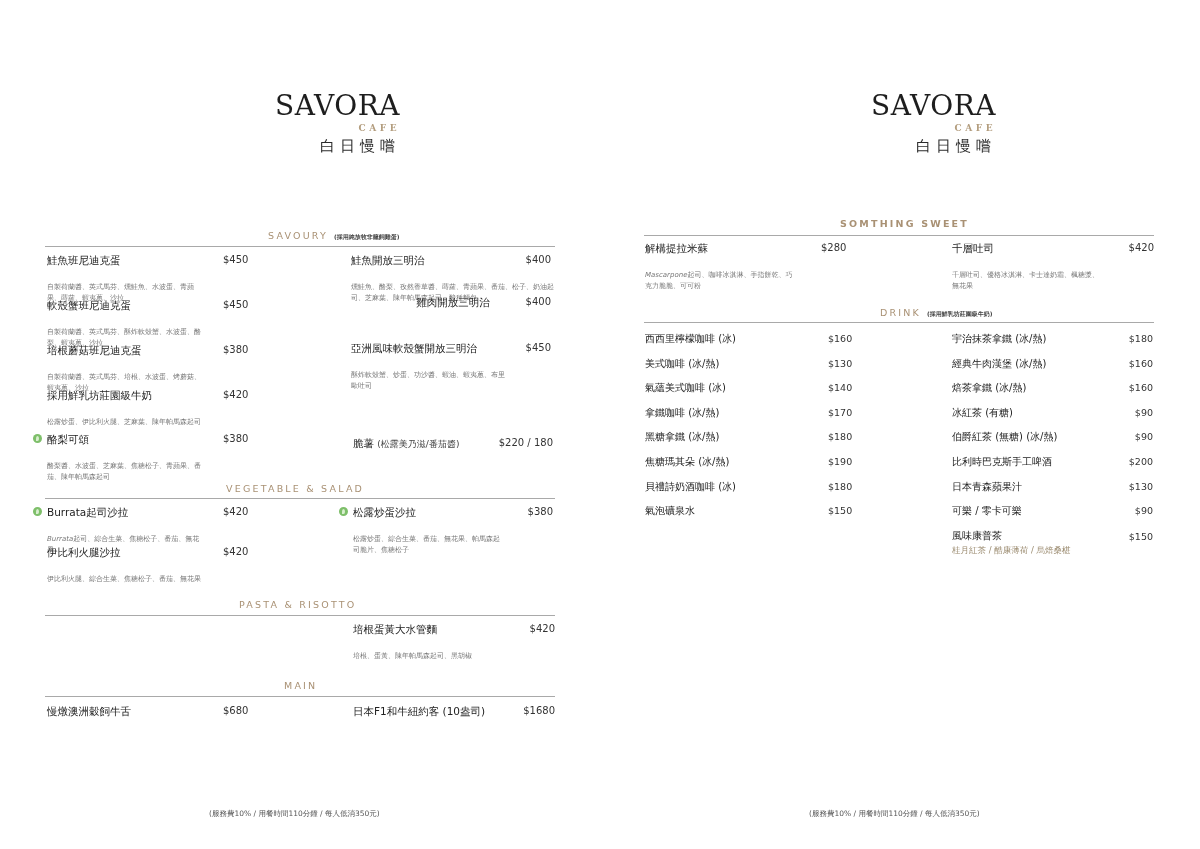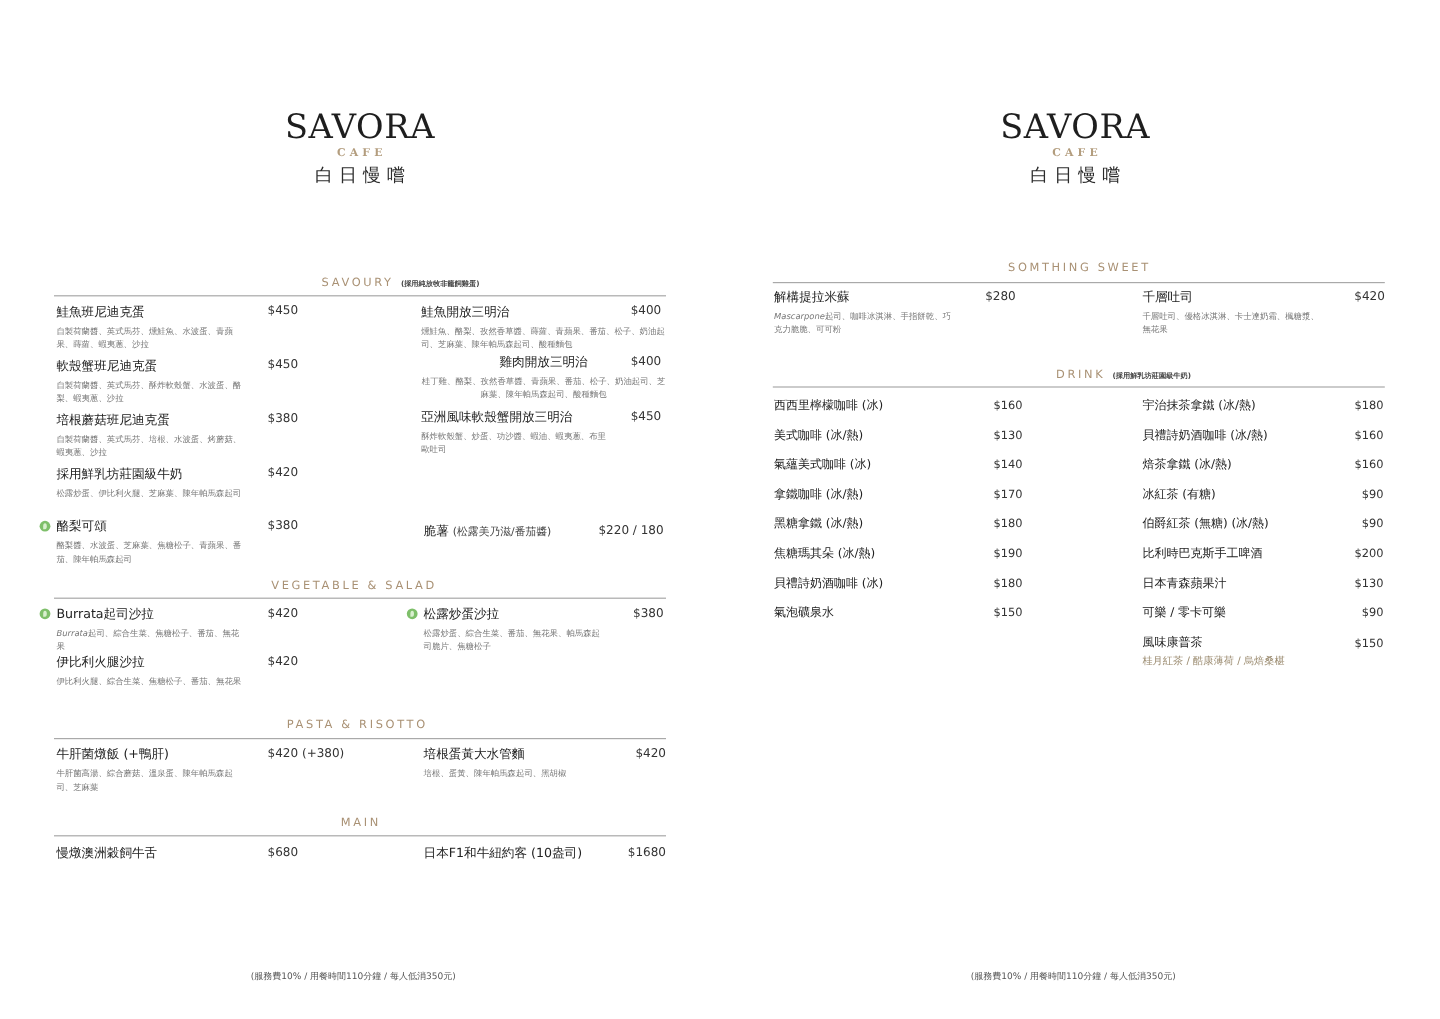--- a/index.html
+++ b/index.html
@@ -3,36 +3,36 @@
 <meta charset="utf-8">
 <style>
   * { margin: 0; padding: 0; box-sizing: border-box; }
   html, body { width: 1200px; height: 849px; background: #ffffff; overflow: hidden; }
   body { font-family: "DejaVu Sans", "Liberation Sans", sans-serif; color: #2b2b2b; position: relative; }
 
   .page { position: absolute; top: 0; height: 849px; }
   .page-left { left: 0; width: 600px; }
   .page-right { left: 600px; width: 600px; }
 
-  .brand { position: absolute; top: 90px; width: 200px; text-align: center; }
+  .brand { position: absolute; top: 90px; width: 200px; text-align: right; }
   .page-left .brand { left: 200px; }
   .page-right .brand { left: 196px; }
   .brand-name { font-family: "DejaVu Serif", "Liberation Serif", serif; font-size: 28px; letter-spacing: 0.5px; color: #1e1e1e; line-height: 32px; font-weight: normal; }
   .brand-sub { font-family: "DejaVu Serif", "Liberation Serif", serif; font-size: 9px; font-weight: bold; color: #b39d7e; letter-spacing: 3.5px; margin-top: 0px; line-height: 12px; padding-left: 3px; }
   .brand-cn { font-size: 15px; letter-spacing: 5px; color: #2b2b2b; margin-top: 2px; line-height: 20px; padding-left: 5px; }
 
   .section-head { position: absolute; text-align: center; font-size: 9.5px; letter-spacing: 2.2px; color: #a99174; white-space: nowrap; }
   .section-head .note { font-size: 6px; letter-spacing: 0; color: #444; margin-left: 6px; font-weight: bold; }
   .rule { position: absolute; height: 1px; background: #a9a9a9; }
 
   .item { position: absolute; }
   .item-name { font-size: 10.5px; color: #222; white-space: nowrap; line-height: 14px; }
   .item-name .sub { font-size: 9px; color: #444; }
   .item-price { position: absolute; top: 0; font-size: 10px; color: #333; white-space: nowrap; line-height: 14px; }
-  .item-desc { font-size: 7px; color: #777; line-height: 11px; margin-top: 4px; }
+  .item-desc { font-size: 7px; color: #777; line-height: 11px; margin-top: 15px; }
   .item-desc i { font-style: italic; }
   .leaf { position: absolute; left: -14px; top: 2px; width: 9px; height: 9px; border-radius: 50%; background: #7ebf6a; }
   .leaf::after { content: ""; position: absolute; left: 3px; top: 2px; width: 3px; height: 5px; background: #d9efcf; border-radius: 50% 50% 50% 0; }
 
   .drink-name { position: absolute; font-size: 10px; color: #222; white-space: nowrap; line-height: 14px; }
   .drink-price { position: absolute; font-size: 9.5px; color: #333; white-space: nowrap; line-height: 14px; }
   .drink-sub { position: absolute; font-size: 8.5px; color: #9a8a6e; white-space: nowrap; }
 
   .footer { position: absolute; top: 809px; font-size: 7.5px; color: #555; white-space: nowrap; }
 </style>
@@ -79,21 +79,20 @@
   </div>
 
   <div class="item" style="left:351px; top:253px; width:204px;">
     <div class="item-name">鮭魚開放三明治</div>
     <div class="item-price" style="right:4px;">$400</div>
     <div class="item-desc" style="width:204px;">燻鮭魚、酪梨、孜然香草醬、蒔蘿、青蘋果、番茄、松子、奶油起司、芝麻葉、陳年帕馬森起司、酸種麵包</div>
   </div>
   <div class="item" style="left:351px; top:295px; width:204px;text-align:center;">
     <div class="item-name">雞肉開放三明治</div>
     <div class="item-price" style="right:4px;">$400</div>
-    <div class="item-desc" style="width:204px;">桂丁雞、酪梨、孜然香草醬、青蘋果、番茄、松子、奶油起司、芝麻葉、陳年帕馬森起司、酸種麵包</div>
   </div>
   <div class="item" style="left:351px; top:341px; width:204px;">
     <div class="item-name">亞洲風味軟殼蟹開放三明治</div>
     <div class="item-price" style="right:4px;">$450</div>
     <div class="item-desc" style="width:160px;">酥炸軟殼蟹、炒蛋、功沙醬、蝦油、蝦夷蔥、布里歐吐司</div>
   </div>
   <div class="item" style="left:353px; top:436px; width:202px;">
     <div class="item-name"><span>脆薯</span> <span class="sub">(松露美乃滋/番茄醬)</span></div>
     <div class="item-price" style="right:2px;">$220 / 180</div>
   </div>
@@ -115,25 +114,20 @@
   <div class="item" style="left:353px; top:505px; width:202px;">
     <span class="leaf"></span>
     <div class="item-name">松露炒蛋沙拉</div>
     <div class="item-price" style="right:2px;">$380</div>
     <div class="item-desc" style="width:150px;">松露炒蛋、綜合生菜、番茄、無花果、帕馬森起司脆片、焦糖松子</div>
   </div>
 
   <div class="section-head" style="left:239px; top:599px;">PASTA &amp; RISOTTO</div>
   <div class="rule" style="left:45px; top:615px; width:510px;"></div>
 
-  <div class="item" style="left:47px; top:622px; width:240px;">
-    <div class="item-name">牛肝菌燉飯 (+鴨肝)</div>
-    <div class="item-price" style="left:176px;">$420 (+380)</div>
-    <div class="item-desc" style="width:155px;">牛肝菌高湯、綜合蘑菇、溫泉蛋、陳年帕馬森起司、芝麻葉</div>
-  </div>
   <div class="item" style="left:353px; top:622px; width:202px;">
     <div class="item-name">培根蛋黃大水管麵</div>
     <div class="item-price" style="right:0px;">$420</div>
     <div class="item-desc" style="width:160px;">培根、蛋黃、陳年帕馬森起司、黑胡椒</div>
   </div>
 
   <div class="section-head" style="left:284px; top:680px;">MAIN</div>
   <div class="rule" style="left:45px; top:696px; width:510px;"></div>
 
   <div class="item" style="left:47px; top:704px; width:240px;">
@@ -148,21 +142,21 @@
   <div class="footer" style="left:209px;">(服務費10% / 用餐時間110分鐘 / 每人低消350元)</div>
 </div>
 
 <div class="page page-right">
   <div class="brand">
     <div class="brand-name">SAVORA</div>
     <div class="brand-sub">CAFE</div>
     <div class="brand-cn">白日慢嚐</div>
   </div>
 
-  <div class="section-head" style="left:240px; top:218px;">SOMTHING SWEET</div>
+  <div class="section-head" style="left:240px; top:218px;font-weight:bold;">SOMTHING SWEET</div>
   <div class="rule" style="left:44px; top:235px; width:510px;"></div>
 
   <div class="item" style="left:45px; top:241px; width:240px;">
     <div class="item-name">解構提拉米蘇</div>
     <div class="item-price" style="left:176px;">$280</div>
     <div class="item-desc" style="width:150px;"><i>Mascarpone</i><span>起司、咖啡冰淇淋、手指餅乾、巧克力脆脆、可可粉</span></div>
   </div>
   <div class="item" style="left:352px; top:241px; width:202px;">
     <div class="item-name">千層吐司</div>
     <div class="item-price" style="right:0px;">$420</div>
@@ -186,21 +180,21 @@
   <div class="drink-price" style="left:228px; top:430px;">$180</div>
   <div class="drink-name" style="left:45px; top:455px;">焦糖瑪其朵 (冰/熱)</div>
   <div class="drink-price" style="left:228px; top:455px;">$190</div>
   <div class="drink-name" style="left:45px; top:480px;">貝禮詩奶酒咖啡 (冰)</div>
   <div class="drink-price" style="left:228px; top:480px;">$180</div>
   <div class="drink-name" style="left:45px; top:504px;">氣泡礦泉水</div>
   <div class="drink-price" style="left:228px; top:504px;">$150</div>
 
   <div class="drink-name" style="left:352px; top:332px;">宇治抹茶拿鐵 (冰/熱)</div>
   <div class="drink-price" style="right:47px; top:332px;">$180</div>
-  <div class="drink-name" style="left:352px; top:357px;">貝禮詩奶酒咖啡 (冰/熱)</div>
+  <div class="drink-name" style="left:352px; top:357px;">經典牛肉漢堡 (冰/熱)</div>
   <div class="drink-price" style="right:47px; top:357px;">$160</div>
   <div class="drink-name" style="left:352px; top:381px;">焙茶拿鐵 (冰/熱)</div>
   <div class="drink-price" style="right:47px; top:381px;">$160</div>
   <div class="drink-name" style="left:352px; top:406px;">冰紅茶 (有糖)</div>
   <div class="drink-price" style="right:47px; top:406px;">$90</div>
   <div class="drink-name" style="left:352px; top:430px;">伯爵紅茶 (無糖) (冰/熱)</div>
   <div class="drink-price" style="right:47px; top:430px;">$90</div>
   <div class="drink-name" style="left:352px; top:455px;">比利時巴克斯手工啤酒</div>
   <div class="drink-price" style="right:47px; top:455px;">$200</div>
   <div class="drink-name" style="left:352px; top:480px;">日本青森蘋果汁</div>

